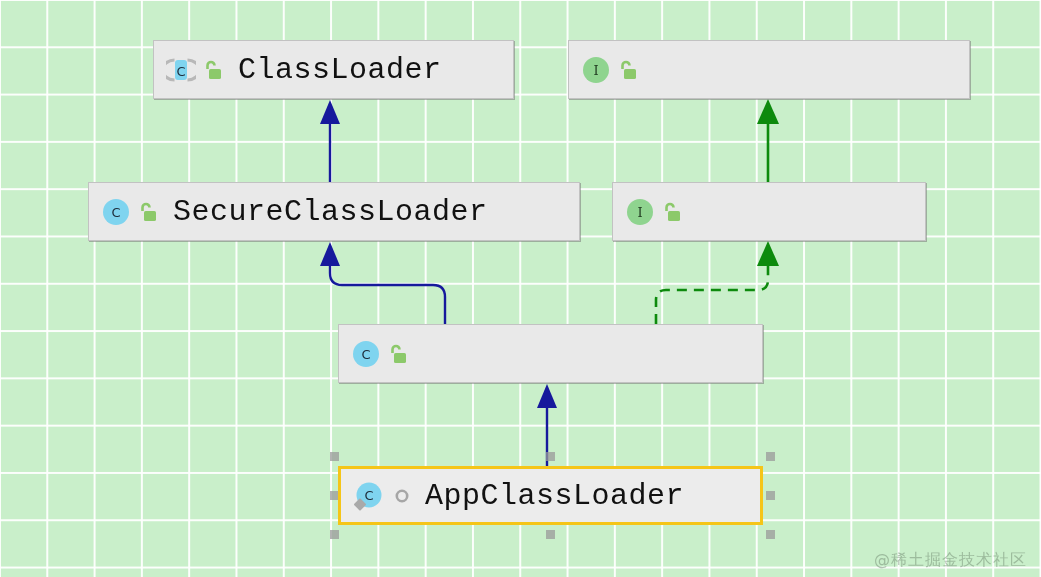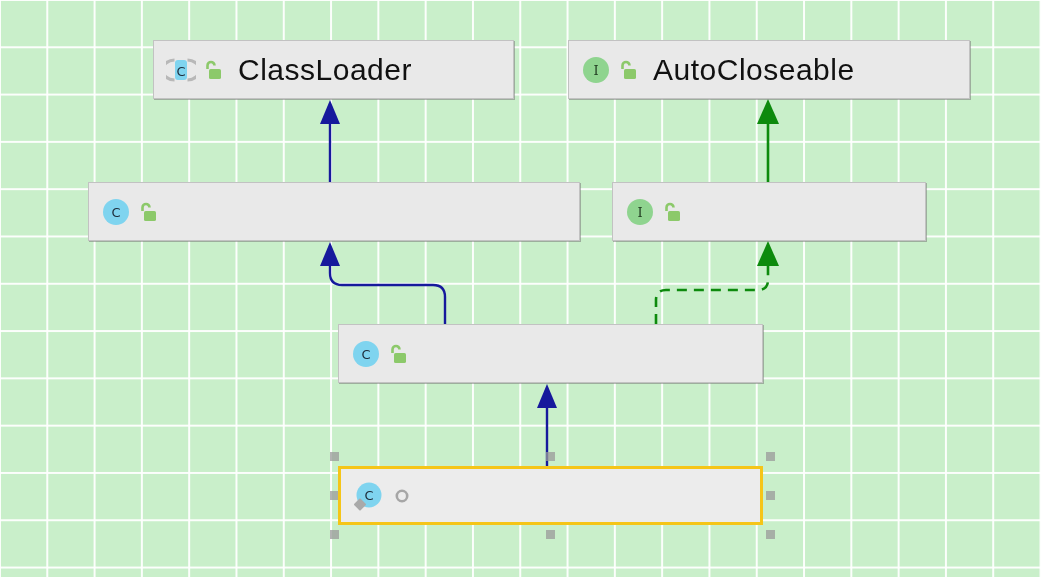--- a/index.html
+++ b/index.html
@@ -40,21 +40,21 @@
     box-shadow: 1px 1px 0 rgba(120,120,120,0.55);
     box-sizing: border-box;
     padding: 0 16px 0 12px;
   }
   .node.selected {
     border: 3px solid #f5c518;
     box-shadow: none;
     background: #ececec;
   }
   .node .label {
-    font-family: Liberation Sans, sans-serif;
+    font-family: Liberation Mono, monospace;
     font-size: 30px;
     color: #111111;
     letter-spacing: 0.5px;
     white-space: nowrap;
     margin-left: 14px;
   }
 
   
   .icon {
     position: relative;
@@ -164,36 +164,36 @@
         <circle cx="15" cy="15" r="13" fill="#8fd48f"></circle>
         <text x="15" y="20" font-family="DejaVu Serif, serif" font-size="13" fill="#1f3a1f" text-anchor="middle">I</text>
       </svg>
     </span>
     <span class="lock">
       <svg width="22" height="24" viewBox="0 0 22 24">
         <path d="M5.5 11 L5.5 7.5 A3.5 3.5 0 0 1 12.5 7.5" fill="none" stroke="#8cc96a" stroke-width="2.6"></path>
         <rect x="7" y="11" width="12" height="10" rx="1.6" fill="#8cc96a"></rect>
       </svg>
     </span>
-    <span class="label">AutoCloseable</span>
   </div>
 
   <div class="node" style="left:88px;top:182px;width:492px;height:59px">
     <span class="icon">
       <svg width="30" height="30" viewBox="0 0 30 30">
         <circle cx="15" cy="15" r="13" fill="#7fd4ef"></circle>
         <text x="15" y="20" font-family="DejaVu Sans, sans-serif" font-size="13" fill="#1c2a38" text-anchor="middle">C</text>
       </svg>
     </span>
     <span class="lock">
       <svg width="22" height="24" viewBox="0 0 22 24">
         <path d="M5.5 11 L5.5 7.5 A3.5 3.5 0 0 1 12.5 7.5" fill="none" stroke="#8cc96a" stroke-width="2.6"></path>
         <rect x="7" y="11" width="12" height="10" rx="1.6" fill="#8cc96a"></rect>
       </svg>
     </span>
+    <span class="label">SecureClassLoader</span>
   </div>
 
   <div class="node" style="left:612px;top:182px;width:314px;height:59px">
     <span class="icon">
       <svg width="30" height="30" viewBox="0 0 30 30">
         <circle cx="15" cy="15" r="13" fill="#8fd48f"></circle>
         <text x="15" y="20" font-family="DejaVu Serif, serif" font-size="13" fill="#1f3a1f" text-anchor="middle">I</text>
       </svg>
     </span>
     <span class="lock">
@@ -225,16 +225,18 @@
         <circle cx="16" cy="14" r="12.5" fill="#7fd4ef"></circle>
         <text x="16" y="19" font-family="DejaVu Sans, sans-serif" font-size="13" fill="#1c2a38" text-anchor="middle">C</text>
         <rect x="2.5" y="19" width="9" height="9" rx="1" fill="#a9a9a9" transform="rotate(-45 7 23.5)"></rect>
       </svg>
     </span>
     <span class="pkgdot">
       <svg width="18" height="18" viewBox="0 0 18 18">
         <circle cx="9" cy="9" r="5.2" fill="none" stroke="#a6a6a6" stroke-width="2.6"></circle>
       </svg>
     </span>
-  </div>
-
+    <span class="label">AppClassLoader</span>
+  </div>
+
+  <div id="watermark">@稀土掘金技术社区</div>
 
 </div>
 
 </body></html>

